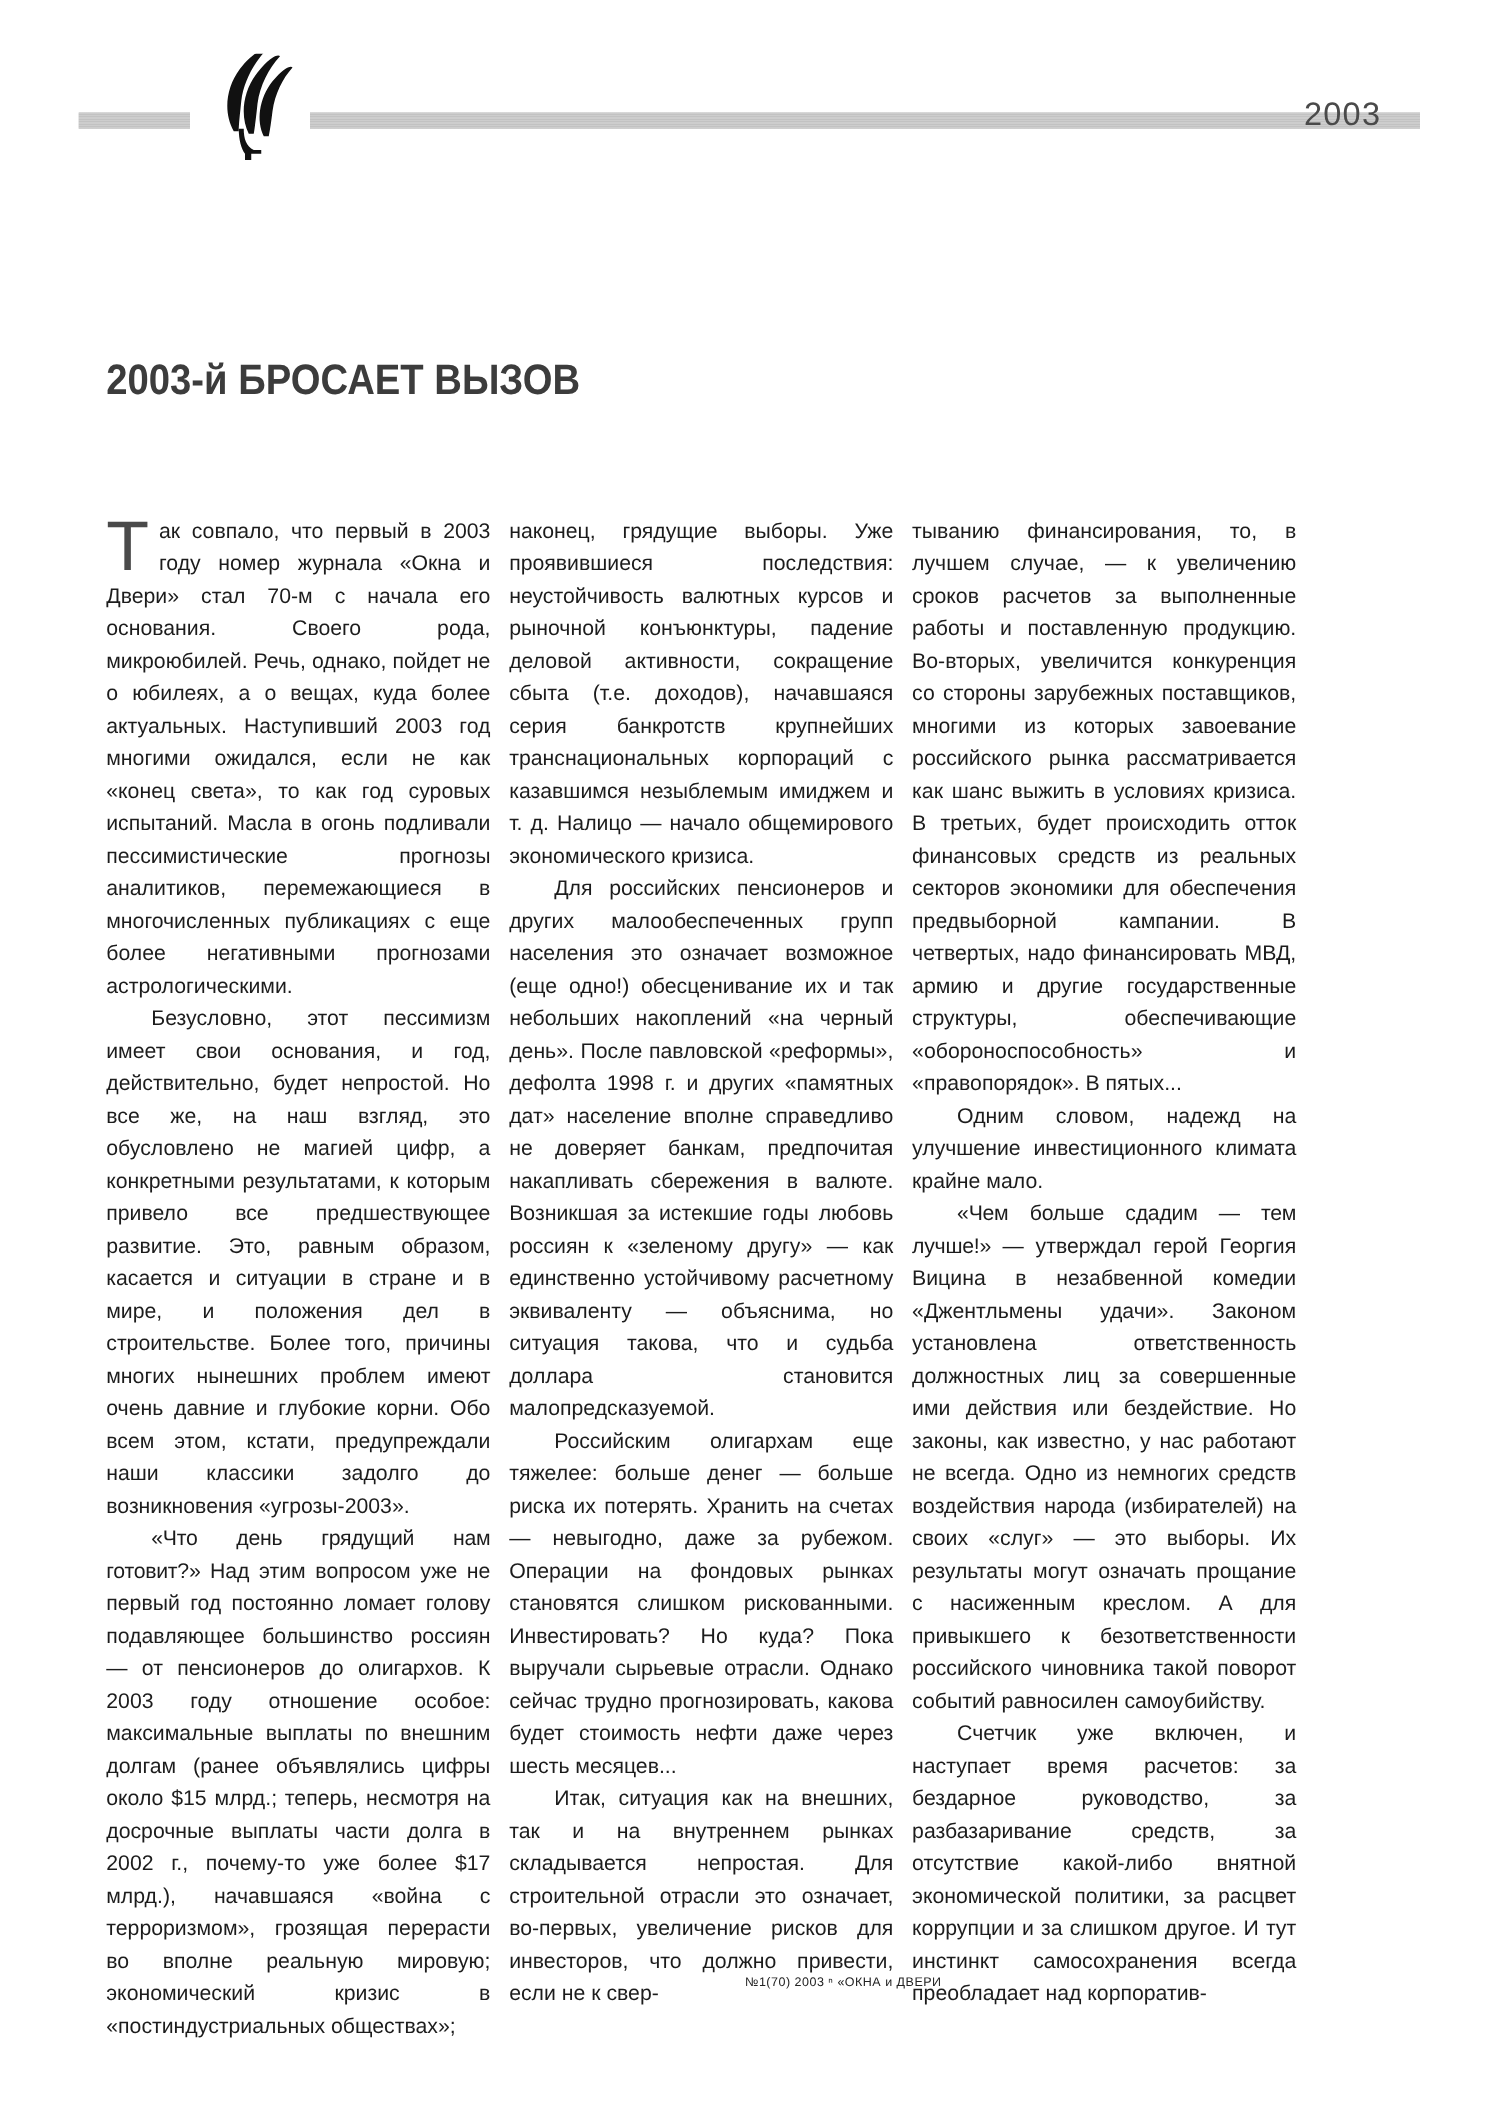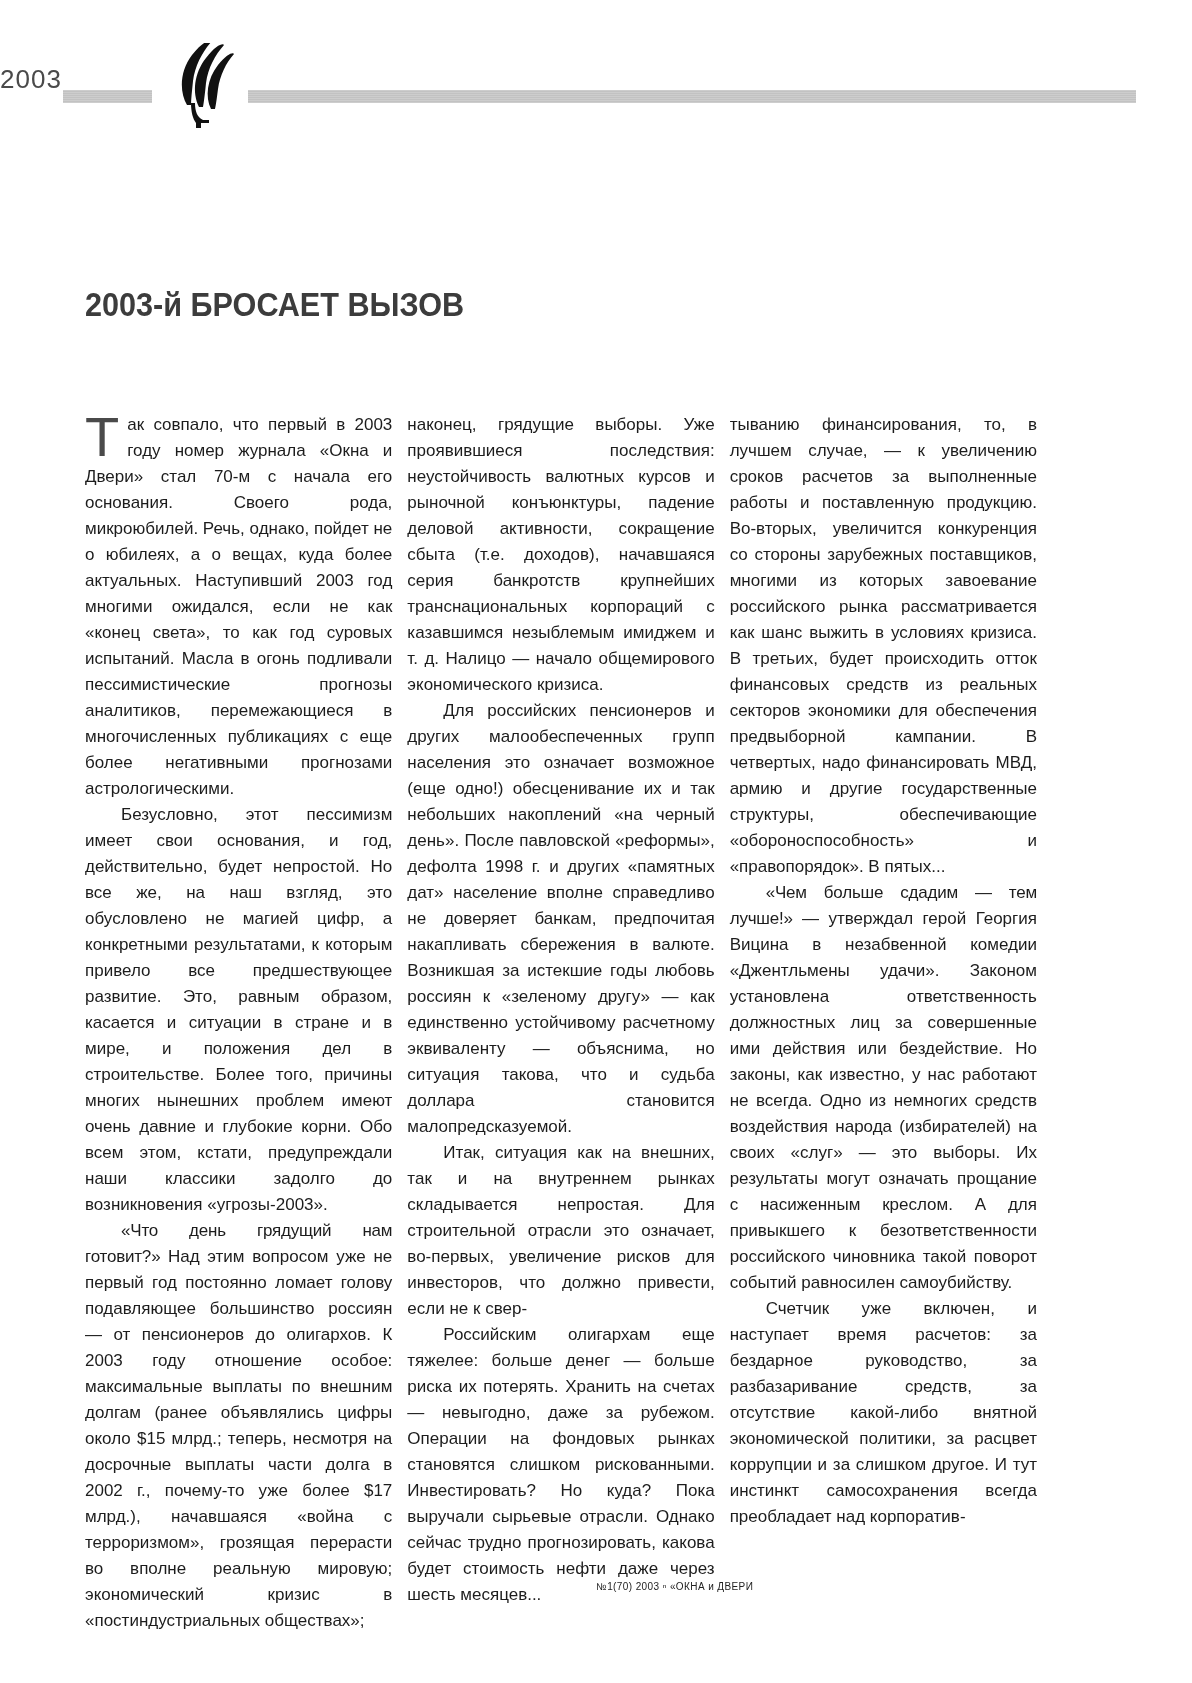--- a/index.html
+++ b/index.html
@@ -12,21 +12,21 @@
   .header-bar{
     position:absolute;left:63px;top:90px;width:1073px;height:13px;
     background:var(--bar,#c6c6c6);
     background-image:repeating-linear-gradient(0deg,#cdcdcd 0 1px,#c2c2c2 1px 2px);
   }
   .logo-box{
     position:absolute;left:152px;top:38px;width:96px;height:96px;
     background:#ffffff;display:flex;align-items:center;justify-content:center;
   }
   .header-year{
-    position:absolute;left:0;top:64px;width:1105px;
+    position:absolute;left:0;top:76px;width:1105px;text-align:right;
     font-size:26px;color:#4a4a4a;letter-spacing:1px;
   }
   .article-title{
     position:absolute;left:85px;top:262px;
     font-size:34px;font-weight:bold;color:var(--title,#3c3c3c);
     letter-spacing:0px;white-space:nowrap;
     transform:scaleX(0.90);transform-origin:left center;
   }
   .columns{
     position:absolute;left:85px;top:412px;width:952px;height:1030px;
@@ -73,25 +73,26 @@
 
   <div class="columns">
     <div class="col">
         <p class="para"><span class="dropcap">Т</span>ак совпало, что первый в 2003 году номер журнала «Окна и Двери» стал 70-м с начала его основания. Своего рода, микроюбилей. Речь, однако, пойдет не о юбилеях, а о вещах, куда более актуальных. Наступивший 2003 год многими ожидался, если не как «конец света», то как год суровых испытаний. Масла в огонь подливали пессимистические прогнозы аналитиков, перемежающиеся в многочисленных публикациях с еще более негативными прогнозами астрологическими.</p>
         <p class="para indent">Безусловно, этот пессимизм имеет свои основания, и год, действительно, будет непростой. Но все же, на наш взгляд, это обусловлено не магией цифр, а конкретными результатами, к которым привело все предшествующее развитие. Это, равным образом, касается и ситуации в стране и в мире, и положения дел в строительстве. Более того, причины многих нынешних проблем имеют очень давние и глубокие корни. Обо всем этом, кстати, предупреждали наши классики задолго до возникновения «угрозы-2003».</p>
         <p class="para indent"><b>«Что день грядущий нам готовит?» </b>Над этим вопросом уже не первый год постоянно ломает голову подавляющее большинство россиян — от пенсионеров до олигархов. К 2003 году отношение особое: максимальные выплаты по внешним долгам (ранее объявлялись цифры около $15 млрд.; теперь, несмотря на досрочные выплаты части долга в 2002 г., почему-то уже более $17 млрд.), начавшаяся «война с терроризмом», грозящая перерасти во вполне реальную мировую; экономический кризис в «постиндустриальных обществах»;</p>
       </div>
     <div class="col">
         <p class="para">наконец, грядущие выборы. Уже проявившиеся последствия: неустойчивость валютных курсов и рыночной конъюнктуры, падение деловой активности, сокращение сбыта (т.е. доходов), начавшаяся серия банкротств крупнейших транснациональных корпораций с казавшимся незыблемым имиджем и т. д. Налицо — начало общемирового экономического кризиса.</p>
         <p class="para indent">Для российских пенсионеров и других малообеспеченных групп населения это означает возможное (еще одно!) обесценивание их и так небольших накоплений «на черный день». После павловской «реформы», дефолта 1998 г. и других «памятных дат» население вполне справедливо не доверяет банкам, предпочитая накапливать сбережения в валюте. Возникшая за истекшие годы любовь россиян к «зеленому другу» — как единственно устойчивому расчетному эквиваленту — объяснима, но ситуация такова, что и судьба доллара становится малопредсказуемой.</p>
+        <p class="para indent">Российским олигархам еще тяжелее: больше денег — больше риска их потерять. Хранить на счетах — невыгодно, даже за рубежом. Операции на фондовых рынках становятся слишком рискованными. Инвестировать? Но куда? Пока выручали сырьевые отрасли. Однако сейчас трудно прогнозировать, какова будет стоимость нефти даже через шесть месяцев...</p>
         <p class="para indent">Итак, ситуация как на внешних, так и на внутреннем рынках складывается непростая. Для строительной отрасли это означает, во-первых, увеличение рисков для инвесторов, что должно привести, если не к свер-</p>
-        <p class="para indent">Российским олигархам еще тяжелее: больше денег — больше риска их потерять. Хранить на счетах — невыгодно, даже за рубежом. Операции на фондовых рынках становятся слишком рискованными. Инвестировать? Но куда? Пока выручали сырьевые отрасли. Однако сейчас трудно прогнозировать, какова будет стоимость нефти даже через шесть месяцев...</p>
       </div>
     <div class="col">
         <p class="para">тыванию финансирования, то, в лучшем случае, — к увеличению сроков расчетов за выполненные работы и поставленную продукцию. Во-вторых, увеличится конкуренция со стороны зарубежных поставщиков, многими из которых завоевание российского рынка рассматривается как шанс выжить в условиях кризиса. В третьих, будет происходить отток финансовых средств из реальных секторов экономики для обеспечения предвыборной кампании. В четвертых, надо финансировать МВД, армию и другие государственные структуры, обеспечивающие «обороноспособность» и «правопорядок». В пятых...</p>
+        <p class="para indent">Одним словом, надежд на улучшение инвестиционного климата крайне мало.</p>
         <p class="para indent"><b>«Чем больше сдадим — тем лучше!» </b>— утверждал герой Георгия Вицина в незабвенной комедии «Джентльмены удачи». Законом установлена ответственность должностных лиц за совершенные ими действия или бездействие. Но законы, как известно, у нас работают не всегда. Одно из немногих средств воздействия народа (избирателей) на своих «слуг» — это выборы. Их результаты могут означать прощание с насиженным креслом. А для привыкшего к безответственности российского чиновника такой поворот событий равносилен самоубийству.</p>
         <p class="para indent">Счетчик уже включен, и наступает время расчетов: за бездарное руководство, за разбазаривание средств, за отсутствие какой-либо внятной экономической политики, за расцвет коррупции и за слишком другое. И тут инстинкт самосохранения всегда преобладает над корпоратив-</p>
       </div>
   </div>
 
   <div class="footer">№1(70) 2003 ⁿ «ОКНА и ДВЕРИ</div>
 
 </div>
 
 </body></html>

